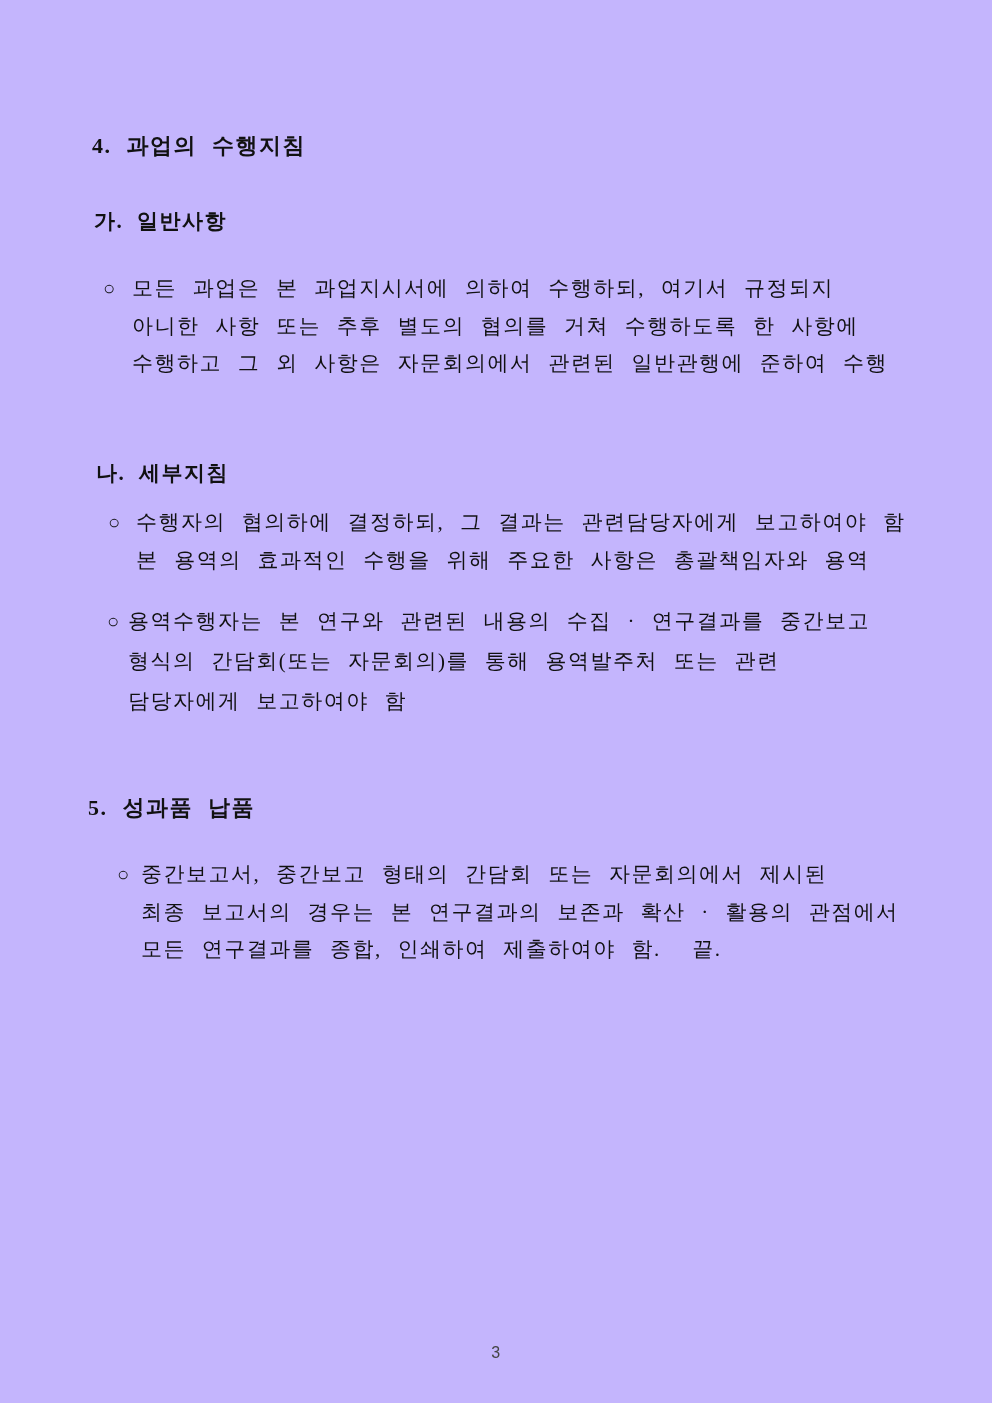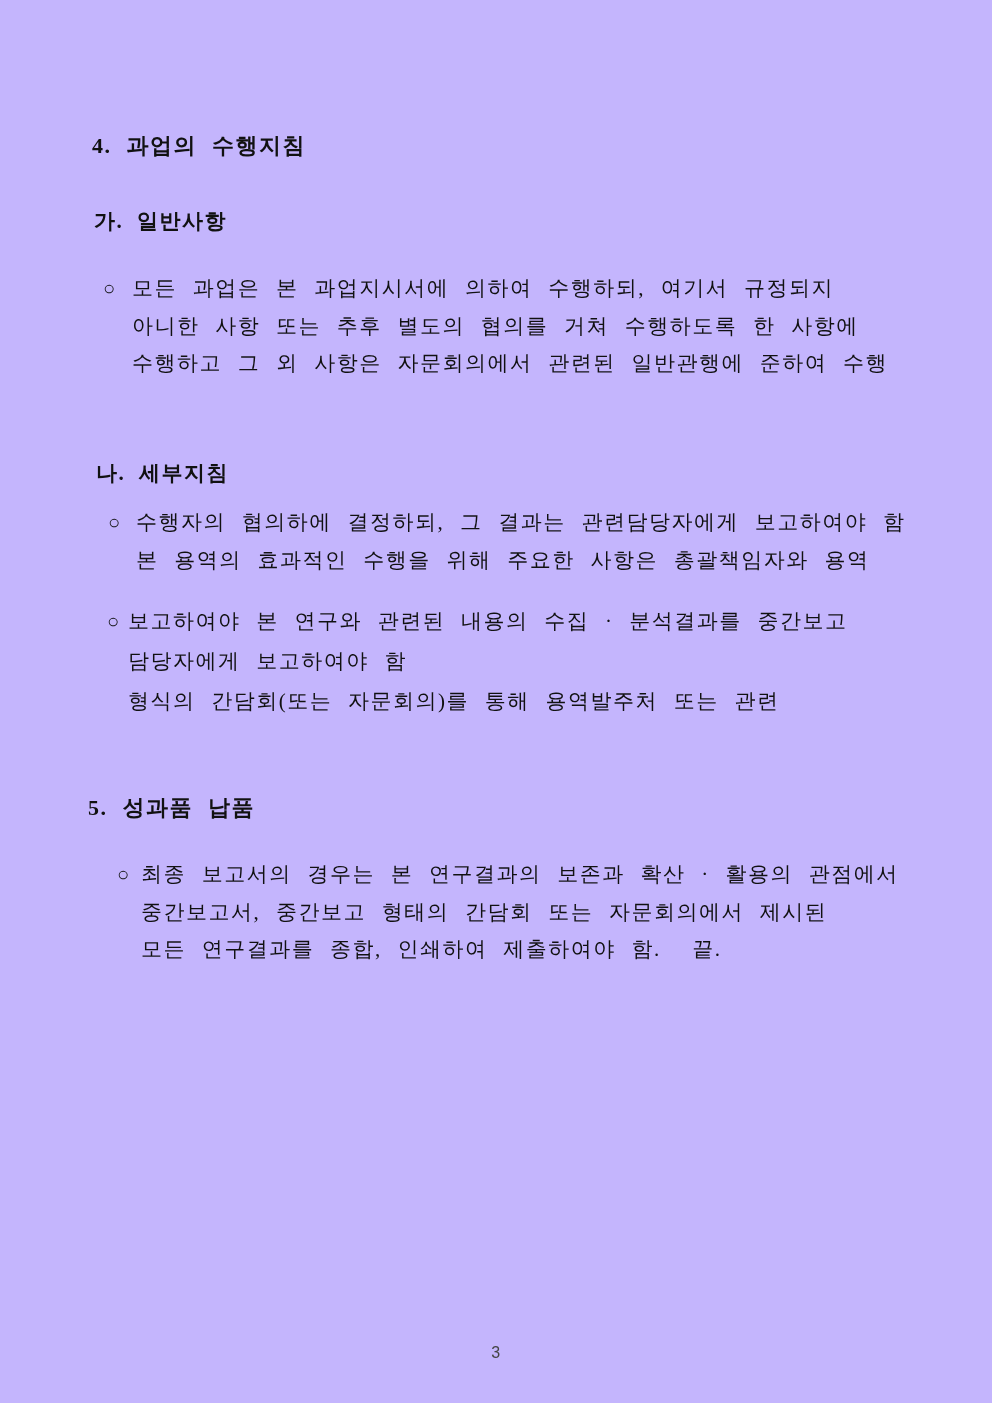--- a/index.html
+++ b/index.html
@@ -89,32 +89,32 @@
     <span class="bullet-marker" style="left:108px;">○</span>
     <div class="lines" style="left:136px;">
       <div class="line">수행자의 협의하에 결정하되, 그 결과는 관련담당자에게 보고하여야 함</div>
       <div class="line">본 용역의 효과적인 수행을 위해 주요한 사항은 총괄책임자와 용역</div>
     </div>
   </div>
 
   <div class="bullet-block lh40" style="top:601px;">
     <span class="bullet-marker" style="left:107px;">○</span>
     <div class="lines" style="left:128px;">
-      <div class="line">보고하여야 본 연구와 관련된 내용의 수집 · 분석결과를 중간보고</div>
+      <div class="line">용역수행자는 본 연구와 관련된 내용의 수집 · 연구결과를 중간보고</div>
+      <div class="line">형식의 간담회(또는 자문회의)를 통해 용역발주처 또는 관련</div>
       <div class="line">담당자에게 보고하여야 함</div>
-      <div class="line">형식의 간담회(또는 자문회의)를 통해 용역발주처 또는 관련</div>
     </div>
   </div>
 
   <div class="sec-title" style="left:88px; top:793px;">5. 성과품 납품</div>
 
   <div class="bullet-block" style="top:856px;">
     <span class="bullet-marker" style="left:117px;">○</span>
     <div class="lines" style="left:141px;">
+      <div class="line">중간보고서, 중간보고 형태의 간담회 또는 자문회의에서 제시된</div>
       <div class="line">최종 보고서의 경우는 본 연구결과의 보존과 확산 · 활용의 관점에서</div>
-      <div class="line">중간보고서, 중간보고 형태의 간담회 또는 자문회의에서 제시된</div>
       <div class="line">모든 연구결과를 종합, 인쇄하여 제출하여야 함.  끝.</div>
     </div>
   </div>
 
   <div class="page-number">3</div>
 
 </div>
 
 </body></html>

